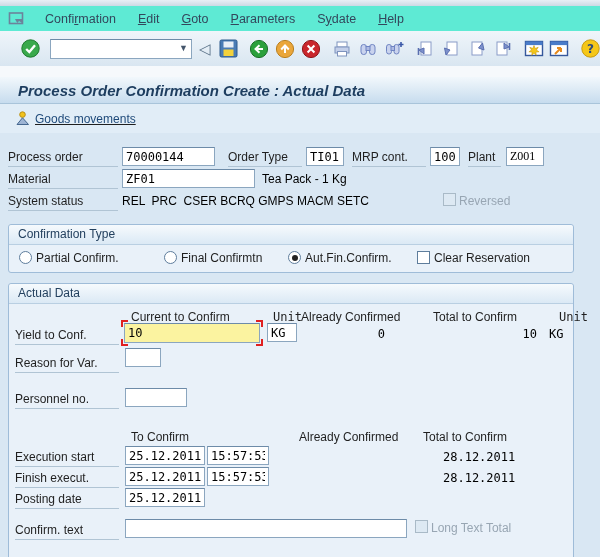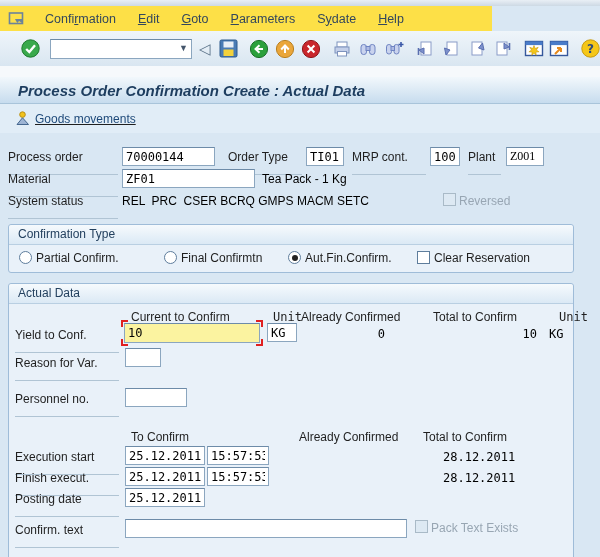--- a/index.html
+++ b/index.html
@@ -3,21 +3,21 @@
 <meta charset="utf-8">
 <style>
   html,body{margin:0;padding:0;}
   body{width:600px;height:557px;overflow:hidden;background:#d9e7f3;
        font-family:"Liberation Sans",sans-serif;font-size:12px;color:#1f1f1f;}
   .screen{position:relative;width:600px;height:557px;}
 
   
   .topstrip{position:absolute;left:0;top:0;width:600px;height:6px;
             background:linear-gradient(#e9eff5,#cdd9e4);}
-  .menubar{position:absolute;left:0;top:6px;width:492px;height:25px;background:#fde047;
+  .menubar{position:absolute;left:0;top:6px;width:600px;height:25px;background:#5eead4;
            border-bottom:1px solid #e2eaf1;display:flex;align-items:center;}
   .menu-sys{width:26px;margin-left:8px;display:flex;align-items:center;cursor:default;}
   .menu-item{padding:3px 11px;color:#33475c;font-size:12.5px;cursor:default;white-space:nowrap;}
   .menu-item u{text-decoration:underline;}
 
   .toolbar{position:absolute;left:0;top:31px;width:600px;height:35px;
            background:linear-gradient(#eff5fa,#d9e6f1);border-bottom:1px solid #b3c8d9;
            display:flex;align-items:center;}
   .tbtn{height:22px;display:flex;align-items:center;justify-content:center;cursor:default;}
   .sep{width:1px;height:21px;background:#b6c8d8;margin-left:7px;}
@@ -35,21 +35,21 @@
   .titlebar span{margin-left:18px;font-style:italic;font-weight:bold;font-size:15px;color:#1d3d5f;}
   .apptoolbar{position:absolute;left:0;top:104px;width:600px;height:29px;background:#e1edf7;
               border-bottom:1px solid #b9cdde;display:flex;align-items:center;text-decoration:underline;}
   .gm-btn{display:flex;align-items:center;gap:4px;margin-left:10px;background:transparent;
           border:none;color:#1f4a7a;font-size:12px;cursor:default;font-family:"Liberation Sans",sans-serif;}
 
   .content{position:absolute;left:0;top:133px;width:600px;height:424px;background:#d9e7f3;}
 
   
   .lbl{position:absolute;font-size:12px;color:#1f1f1f;white-space:nowrap;}
-  .lbl.u{border-bottom:1px solid #b0c4d4;padding-bottom:10px;}
+  .lbl.u{border-bottom:1px solid #b0c4d4;padding-bottom:2px;}
   .fld{position:absolute;height:19px;border:1px solid #8ba6bf;border-top-color:#6d8ba8;
        background:#fff;font:12px "DejaVu Sans Mono",monospace;color:#000;
        padding:0 3px;box-sizing:border-box;outline:none;}
   .txt{position:absolute;font-size:12px;color:#000;white-space:pre;}
   .mono{font-family:"DejaVu Sans Mono",monospace;margin-left:20px;}
   .rightal{text-align:right;}
 
   .cb,.radio{position:absolute;width:13px;height:13px;background:#fff;
              border:1px solid #5e7d9c;box-sizing:border-box;}
   .radio{border-radius:50%;}
@@ -297,17 +297,17 @@
       <input class="fld" style="left: 116px; top: 183px; width: 80px;" value="25.12.2011">
       <input class="fld" style="left: 198px; top: 183px; width: 62px;" value="15:57:53">
       <span class="txt mono" style="left:414px;top:187px">28.12.2011</span>
 
       <span class="lbl u" style="left:6px;top:208px;width:104px">Posting date</span>
       <input class="fld" style="left: 116px; top: 204px; width: 80px;" value="25.12.2011">
 
       <span class="lbl u" style="left:6px;top:239px;width:104px">Confirm. text</span>
       <input class="fld" style="left: 116px; top: 235px; width: 282px;" value="">
       <span class="cb disabled" style="left:406px;top:236px"></span>
-      <span class="opt-label gray" style="left:422px;top:237px">Pack Text Exists</span>
+      <span class="opt-label gray" style="left:422px;top:237px">Long Text Total</span>
     </div>
 
   </div>
 </div>
 
 </body></html>

